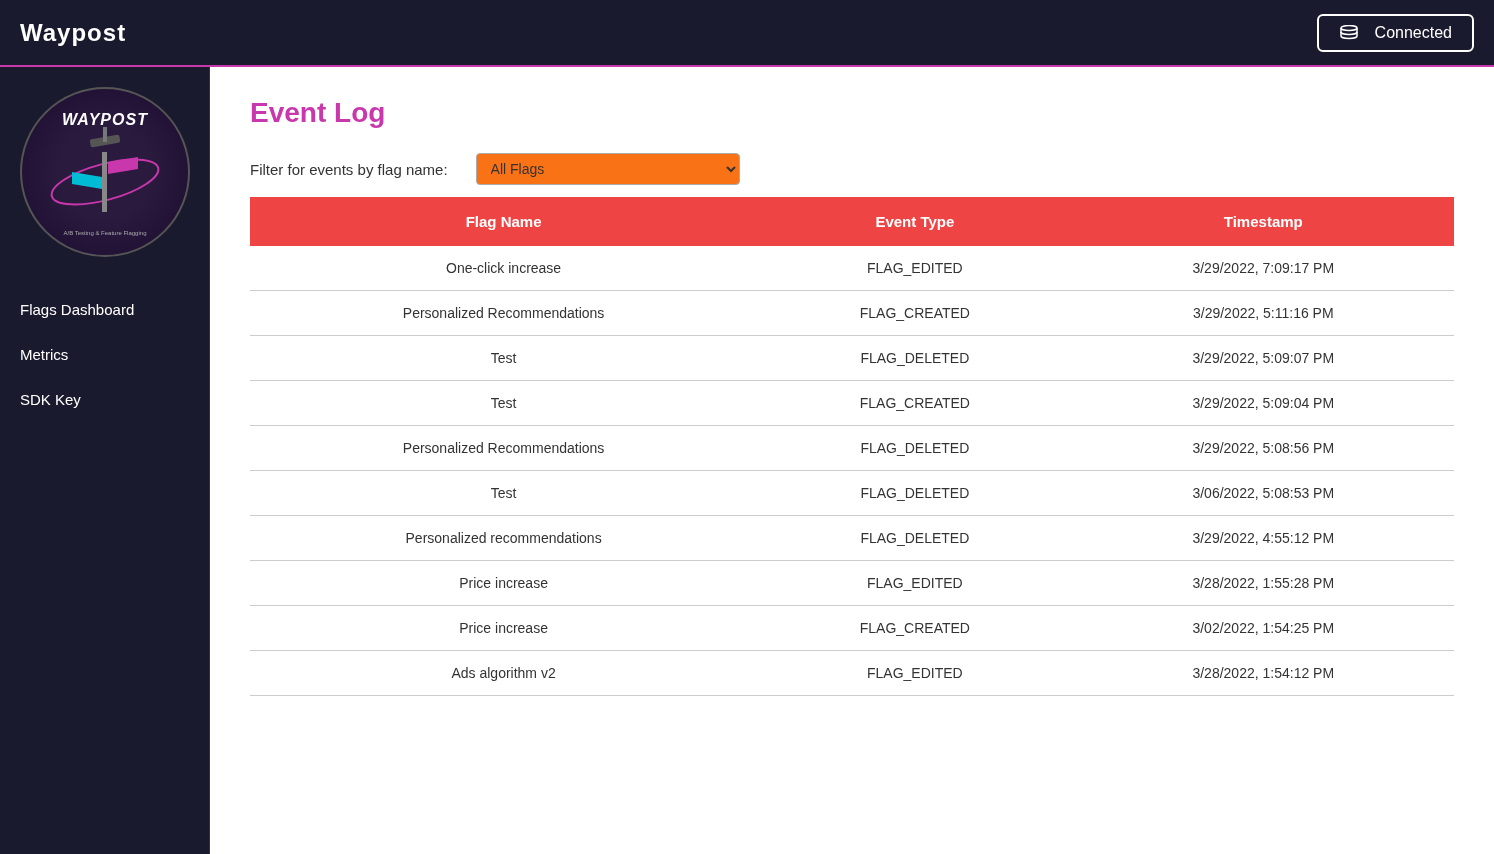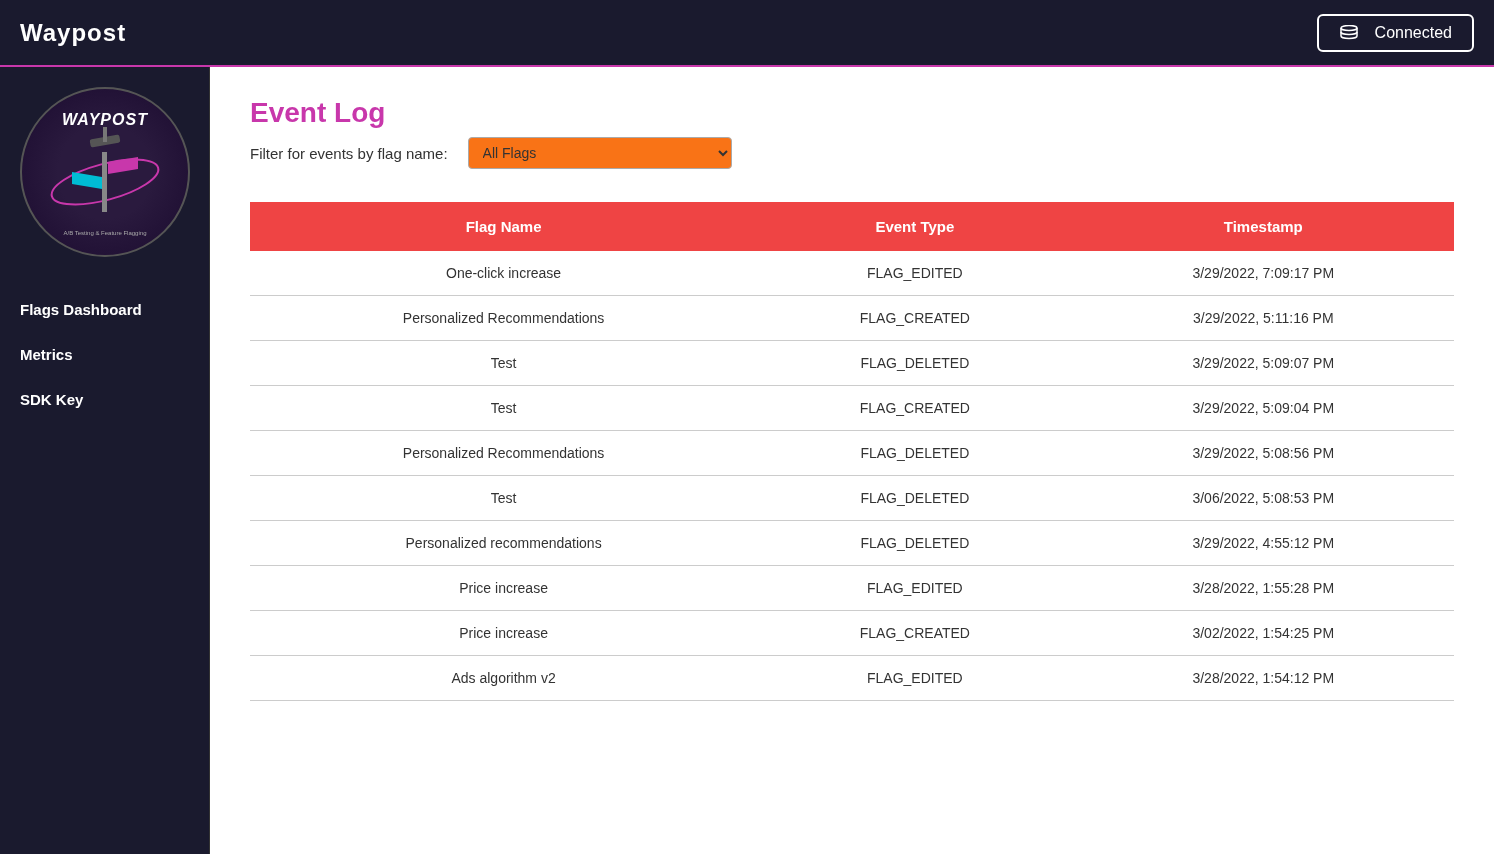--- a/index.html
+++ b/index.html
@@ -73,21 +73,21 @@
     }
     .sidebar-nav {
       width: 100%;
       padding: 10px 0;
     }
     .sidebar-nav-item {
       width: 100%;
       padding: 14px 20px;
       color: #fff;
       font-size: 15px;
-      font-weight: 700;
+      font-weight: 400;
       cursor: pointer;
       text-decoration: none;
       display: block;
     }
     .sidebar-nav-item.active {
       color: #fff;
     }
 
     
     .content {
@@ -95,28 +95,28 @@
       background: #fff;
       color: #333;
       overflow-y: auto;
       padding: 30px 40px;
     }
 
     .page-title {
       font-size: 28px;
       font-weight: 700;
       color: #c837ab;
-      margin-bottom: 8px;
+      margin-bottom: 24px;
     }
 
     .filter-row {
       display: flex;
       align-items: center;
-      gap: 20px;
-      margin-bottom: 33px;
+      gap: 28px;
+      margin-bottom: 12px;
     }
     .filter-label {
       font-size: 15px;
       color: #333;
     }
     .filter-select {
       border: 1px solid #aaa;
       border-radius: 4px;
       padding: 6px 30px 6px 10px;
       font-size: 14px;

